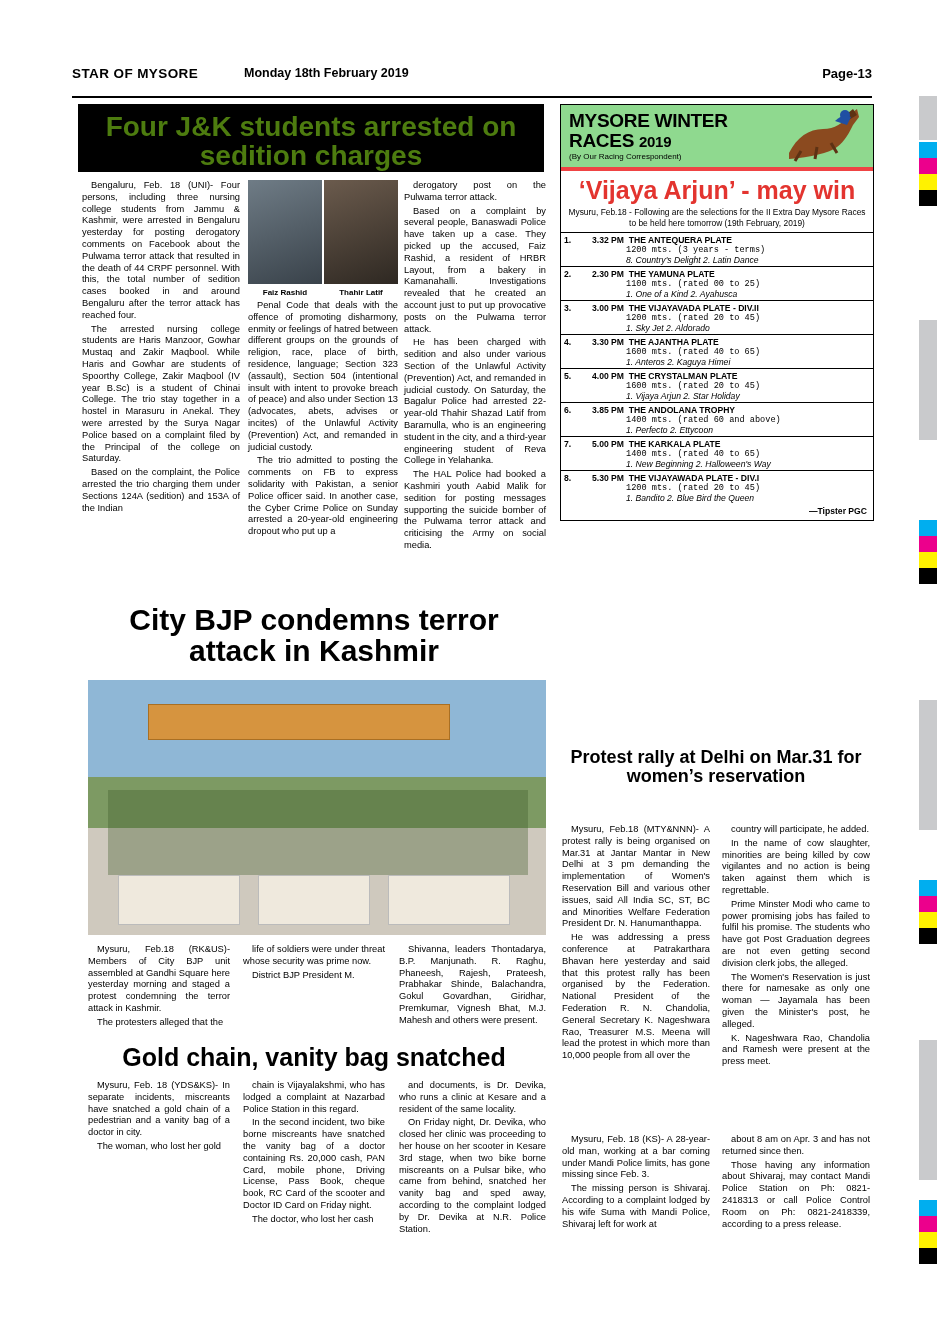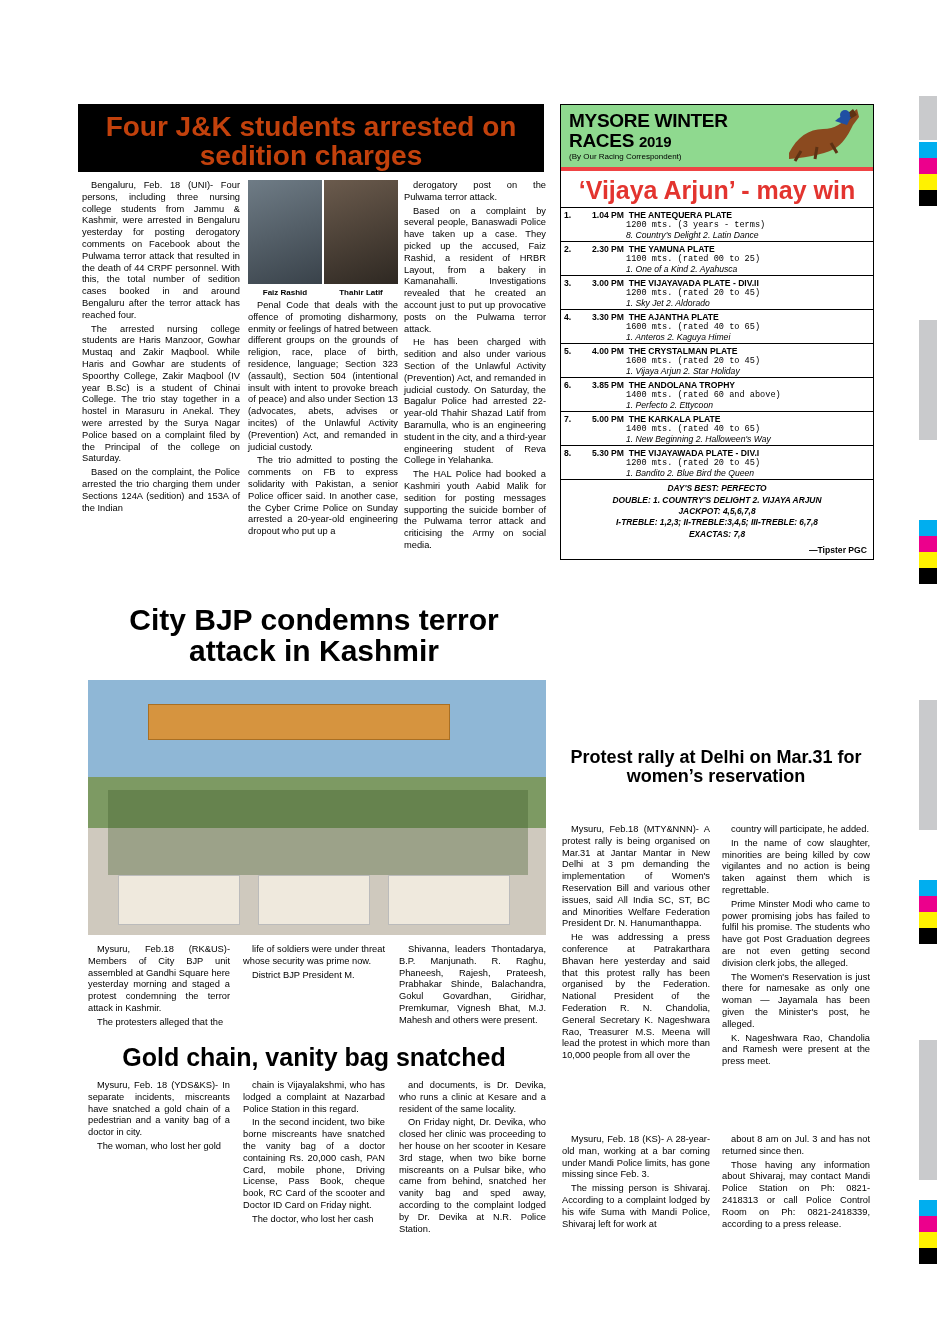--- a/index.html
+++ b/index.html
@@ -9,21 +9,21 @@
   .masthead{position:absolute;left:72px;top:62px;width:800px;height:34px;border-bottom:2px solid #000;}
   .mh-left{position:absolute;left:0;top:4px;font-size:13.5px;font-weight:bold;letter-spacing:.4px;}
   .mh-mid{position:absolute;left:172px;top:4px;font-size:12.5px;font-weight:bold;}
   .mh-right{position:absolute;right:0;top:4px;font-size:13px;font-weight:bold;}
   
   .colorbars{position:absolute;right:0;top:0;width:28px;height:1337px;}
   .cb{position:absolute;right:8px;width:18px;}
   
   .col{position:absolute;}
   .headline{font-weight:bold;text-align:center;line-height:1.04;}
-  .hl-black{background:#000;color:#c2410c;}
+  .hl-black{background:#000;color:#4d7c0f;}
   .body-col{font-size:9.3px;line-height:1.27;text-align:justify;}
   .body-col p{margin:0 0 2px 0;text-indent:9px;}
   .photo{background:#b9bfc4;}
   .cap{font-size:8px;font-weight:bold;text-align:center;}
   
   .races{position:absolute;left:560px;top:104px;width:312px;border:1.2px solid #000;}
   .races-top{background:#8fd98f;height:62px;position:relative;border-bottom:4px solid #ef4444;}
   .races-title{position:absolute;left:8px;top:6px;font-size:19px;font-weight:bold;letter-spacing:-.3px;line-height:1.05;}
   .races-year{font-size:15px;}
   .races-sub{position:absolute;left:8px;top:47px;font-size:8px;}
@@ -38,20 +38,25 @@
   .rdet{padding-left:34px;font-family:Liberation Mono, monospace;}
   .rsel{padding-left:34px;font-style:italic;}
   .rfoot{font-style:italic;font-weight:bold;text-align:center;font-size:8.4px;line-height:1.35;padding:3px 4px;}
   .tipster{text-align:right;font-weight:bold;font-size:8.6px;padding:2px 6px 4px;}
 </style>
 </head>
 <body>
 
 <div class="page">
 
+  <div class="masthead">
+    <div class="mh-left">STAR OF MYSORE</div>
+    <div class="mh-mid">Monday 18th February 2019</div>
+    <div class="mh-right">Page-13</div>
+  </div>
 
   <div class="colorbars">
     <div class="cb" style="top:96px;height:44px;background:#c9cacc;"></div>
     <div class="cb" style="top:142px;height:16px;background:#00aeef;"></div>
     <div class="cb" style="top:158px;height:16px;background:#ec008c;"></div>
     <div class="cb" style="top:174px;height:16px;background:#fff200;"></div>
     <div class="cb" style="top:190px;height:16px;background:#000;"></div>
     <div class="cb" style="top:320px;height:120px;background:#c9cacc;"></div>
     <div class="cb" style="top:520px;height:16px;background:#00aeef;"></div>
     <div class="cb" style="top:536px;height:16px;background:#ec008c;"></div>
@@ -140,25 +145,26 @@
       <div class="races-sub">(By Our Racing Correspondent)</div>
       <svg class="horse" viewBox="0 0 86 56">
         <path d="M6 46 C14 30 26 22 40 22 C52 22 60 16 66 8 L74 2 L76 10 L70 18 C66 26 62 34 54 40 C46 46 28 50 6 52 Z" fill="#8b4a1f"></path>
         <path d="M60 10 l10 -8 4 6 -10 6 z" fill="#5d3214"></path>
         <circle cx="62" cy="8" r="5" fill="#1f4fa3"></circle>
         <path d="M52 14 q8 -8 16 -4 l-4 8 z" fill="#1f4fa3"></path>
         <path d="M18 44 l-6 10 M34 40 l-2 12 M48 36 l6 10" stroke="#5d3214" stroke-width="3" fill="none"></path>
       </svg>
     </div>
     <div class="vijaya">‘Vijaya Arjun’ - may win</div>
+    <div class="races-intro">Mysuru, Feb.18 - Following are the selections for the II Extra Day Mysore Races to be held here tomorrow (19th February, 2019)</div>
     <table class="rt">
       <tbody>
         <tr>
           <td class="rnum">1.</td>
-          <td><span class="rtime">1.04 PM</span>&nbsp;&nbsp;<span class="rname">THE ANTEQUERA PLATE</span>
+          <td><span class="rtime">3.32 PM</span>&nbsp;&nbsp;<span class="rname">THE ANTEQUERA PLATE</span>
             <div class="rdet">1200 mts.  (3 years - terms)</div>
             <div class="rsel">8. Country's Delight 2. Latin Dance</div></td>
         </tr>
         <tr>
           <td class="rnum">2.</td>
           <td><span class="rtime">2.30 PM</span>&nbsp;&nbsp;<span class="rname">THE YAMUNA PLATE</span>
             <div class="rdet">1100 mts. (rated 00 to 25)</div>
             <div class="rsel">1. One of a Kind  2. Ayahusca</div></td>
         </tr>
         <tr>
@@ -192,27 +198,20 @@
             <div class="rsel">1. New Beginning 2. Halloween's Way</div></td>
         </tr>
         <tr>
           <td class="rnum">8.</td>
           <td><span class="rtime">5.30 PM</span>&nbsp;&nbsp;<span class="rname">THE VIJAYAWADA  PLATE - DIV.I</span>
             <div class="rdet">1200 mts. (rated 20 to 45)</div>
             <div class="rsel">1. Bandito  2. Blue Bird the Queen</div></td>
         </tr>
       </tbody>
     </table>
-    <div class="rfoot" style="border-top:1px solid #000;">
-      <div>DAY'S BEST:  PERFECTO</div>
-      <div>DOUBLE: 1. COUNTRY'S DELIGHT 2. VIJAYA ARJUN</div>
-      <div>JACKPOT: 4,5,6,7,8</div>
-      <div>I-TREBLE: 1,2,3; II-TREBLE:3,4,5; III-TREBLE: 6,7,8</div>
-      <div>EXACTAS: 7,8</div>
-    </div>
     <div class="tipster">—Tipster PGC</div>
   </div>
 
   <div class="col headline" style="left:560px;top:748px;width:312px;font-size:18px;">Protest rally at Delhi on Mar.31 for women’s reservation</div>
 
   <div class="col body-col" style="left:562px;top:824px;width:148px;">
     <p>Mysuru, Feb.18 (MTY&amp;NNN)- A protest rally is being organised on Mar.31 at Jantar Mantar in New Delhi at 3 pm demanding the implementation of Women's Reservation Bill and various other issues, said All India SC, ST, BC and Minorities Welfare Federation President Dr. N. Hanumanthappa.</p>
     <p>He was addressing a press conference at Patrakarthara Bhavan here yesterday and said that this protest rally has been organised by the Federation. National President of the Federation R. N. Chandolia, General Secretary K. Nageshwara Rao, Treasurer M.S. Meena will lead the protest in which more than 10,000 people from all over the</p>
   </div>
   <div class="col body-col" style="left:722px;top:824px;width:148px;">
@@ -222,17 +221,17 @@
     <p>The Women's Reservation is just there for namesake as only one woman — Jayamala has been given the Minister's post, he alleged.</p>
     <p>K. Nageshwara Rao, Chandolia and Ramesh were present at the press meet.</p>
   </div>
 
 
   <div class="col body-col" style="left:562px;top:1134px;width:148px;">
     <p>Mysuru, Feb. 18 (KS)- A 28-year-old man, working at a bar coming under Mandi Police limits, has gone missing since Feb. 3.</p>
     <p>The missing person is Shivaraj. According to a complaint lodged by his wife Suma with Mandi Police, Shivaraj left for work at</p>
   </div>
   <div class="col body-col" style="left:722px;top:1134px;width:148px;">
-    <p>about 8 am on Jul. 3 and has not returned since then.</p>
+    <p>about 8 am on Apr. 3 and has not returned since then.</p>
     <p>Those having any information about Shivaraj, may contact Mandi Police Station on Ph: 0821-2418313 or call Police Control Room on Ph: 0821-2418339, according to a press release.</p>
   </div>
 
 </div>
 
 </body></html>

